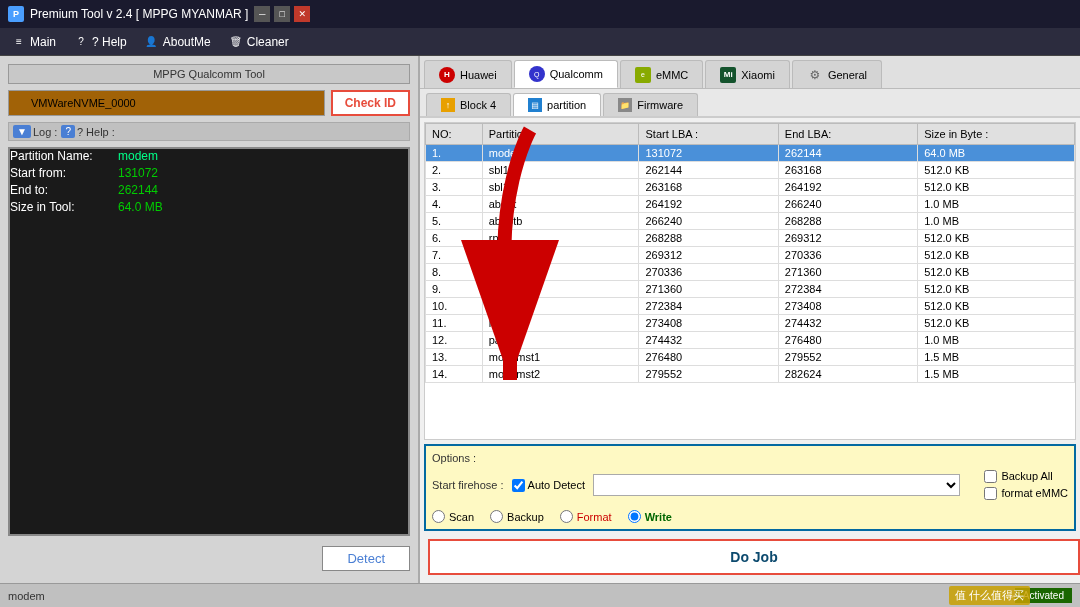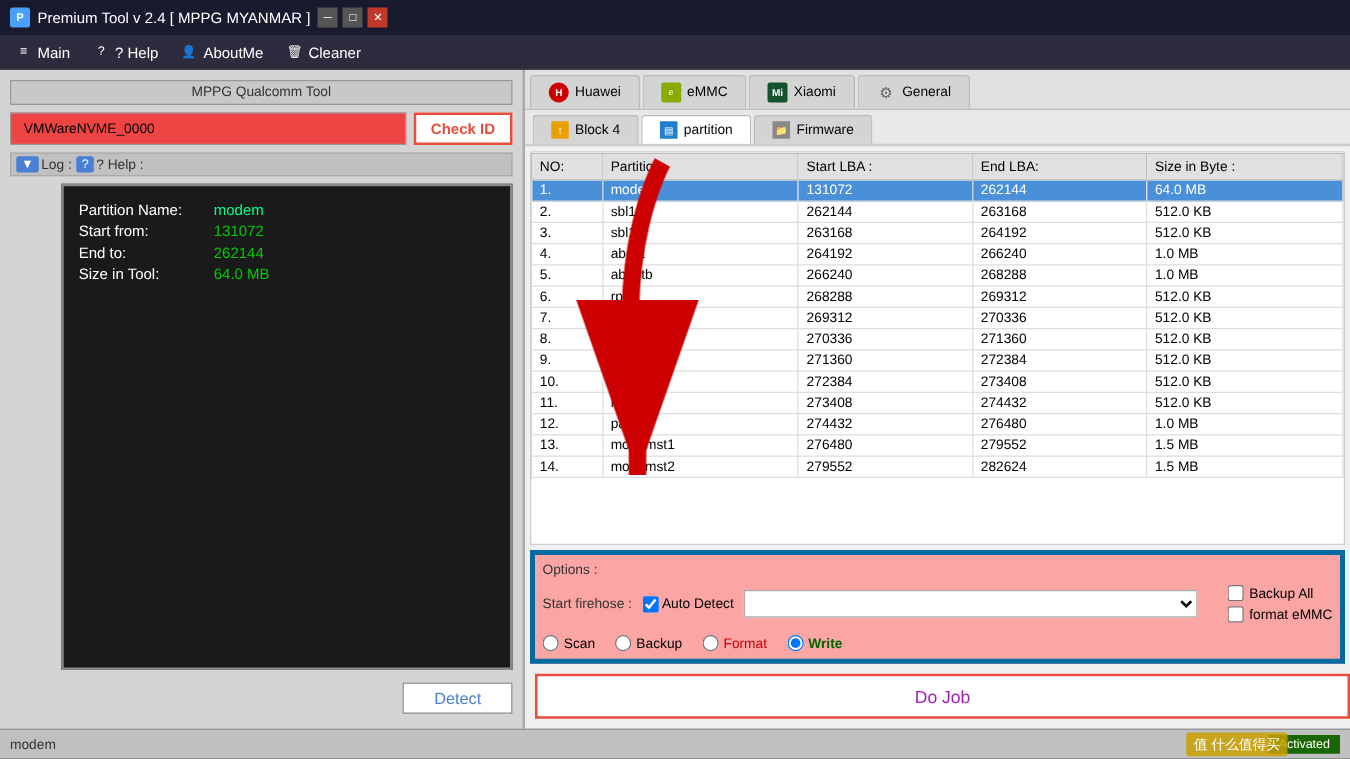--- a/index.html
+++ b/index.html
@@ -103,22 +103,22 @@
     }
     .input-row {
       display: flex;
       gap: 6px;
       align-items: center;
     }
     .device-input {
       flex: 1;
       height: 26px;
       border: 1px solid #999;
-      background: #ef4444;
-      padding: 0 10px;
+      background: #a16207;
+      padding: 0 22px;
       font-size: 11px;
     }
     .check-id-btn {
       background: white;
       border: 2px solid #e74c3c;
       color: #e74c3c;
       font-weight: bold;
       font-size: 12px;
       padding: 3px 12px;
       cursor: pointer;
@@ -147,23 +147,22 @@
       padding: 1px 4px;
       font-size: 10px;
       border-radius: 2px;
     }
 
     
     .info-panel {
       border: 2px solid #888;
       background: #1a1a1a;
       flex: 1;
-      padding: 12px;
+      padding: 0;
       color: #00ff00;
-      margin-left: 41px;
     }
     .info-row {
       display: flex;
       gap: 8px;
       margin-bottom: 3px;
       font-size: 12px;
     }
     .info-label {
       color: white;
       width: 100px;
@@ -318,24 +317,24 @@
     .table-scroll {
       height: 260px;
       overflow-y: auto;
     }
     .table-scroll::-webkit-scrollbar { width: 10px; }
     .table-scroll::-webkit-scrollbar-track { background: #f0f0f0; }
     .table-scroll::-webkit-scrollbar-thumb { background: #bbb; border-radius: 4px; }
 
     
     .options-section {
-      border: 4px solid #0369a1;
+      border: 2px solid #0369a1;
       margin: 4px;
       padding: 6px;
-      background: #fca5a5;
+      background: #fef9c3;
     }
     .options-title {
       font-size: 11px;
       color: #333;
       margin-bottom: 6px;
     }
     .options-row {
       display: flex;
       align-items: center;
       gap: 8px;
@@ -348,21 +347,21 @@
     }
     .options-select {
       flex: 1;
       height: 22px;
       border: 1px solid #aaa;
       background: white;
       font-size: 11px;
       padding: 0 4px;
     }
     .backup-check {
-      display: flex; align-items: center; gap: 4px; font-size: 11px; padding-left: 16px;
+      display: flex; align-items: flex-start; gap: 4px; font-size: 11px; padding-left: 16px;
     }
 
     .radio-row {
       display: flex;
       align-items: center;
       gap: 16px;
       margin-top: 4px;
     }
     .radio-item {
       display: flex; align-items: center; gap: 4px;
@@ -378,22 +377,22 @@
       position: relative;
     }
 
     
     .do-job-btn {
       width: 100%;
       height: 36px;
       background: white;
       border: 2px solid #e74c3c;
       font-size: 14px;
-      font-weight: normal;
-      color: #a21caf;
+      font-weight: bold;
+      color: #0c4a6e;
       cursor: pointer;
       margin: 4px;
       display: block;
     }
 
     
     .arrow-overlay {
       position: absolute;
       pointer-events: none;
       z-index: 100;
@@ -548,20 +547,24 @@
   </div>
 
   <div class="right-panel">
     <div class="right-panel-inner">
 
       <div class="top-tabs">
         <div class="top-tab">
           <span class="huawei-icon">H</span>
           <span>Huawei</span>
         </div>
+        <div class="top-tab active">
+          <span class="qualcomm-icon">Q</span>
+          <span>Qualcomm</span>
+        </div>
         <div class="top-tab">
           <span class="emmc-icon">e</span>
           <span>eMMC</span>
         </div>
         <div class="top-tab">
           <span class="xiaomi-icon">Mi</span>
           <span>Xiaomi</span>
         </div>
         <div class="top-tab">
           <span class="gear-icon-box">⚙</span>

